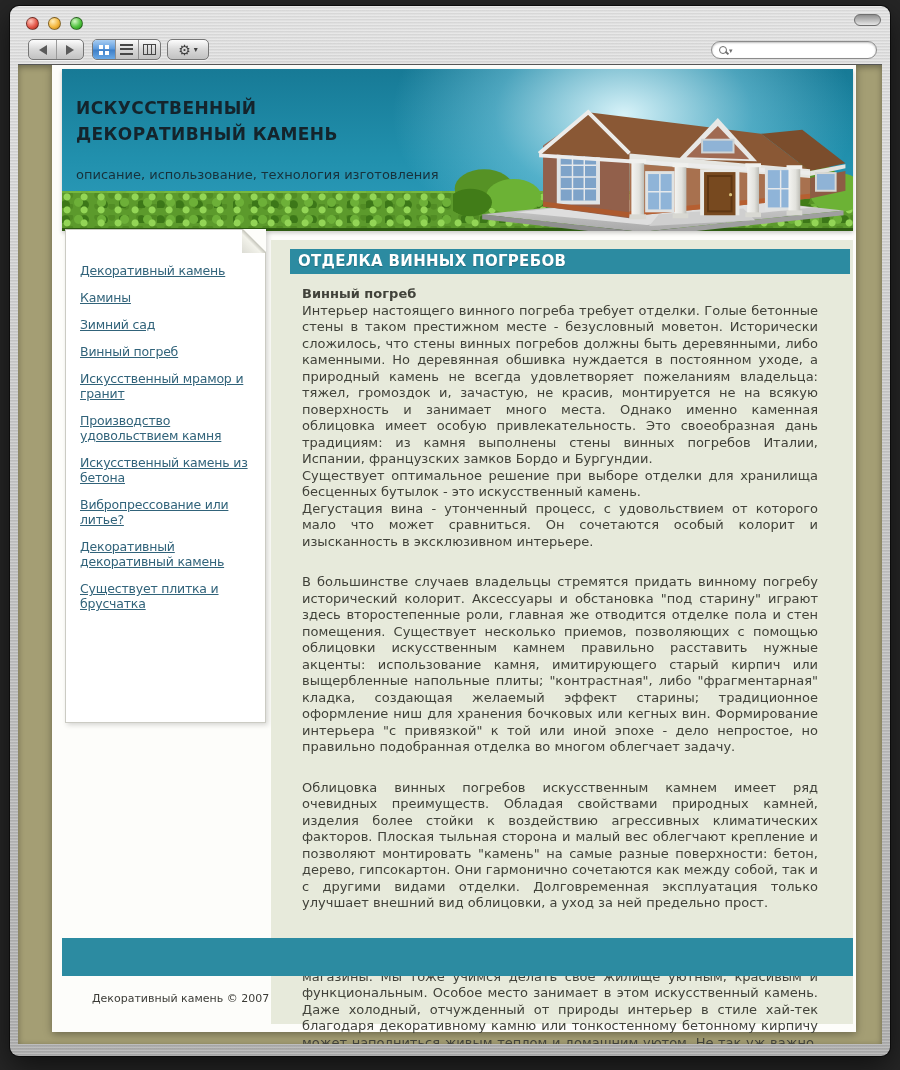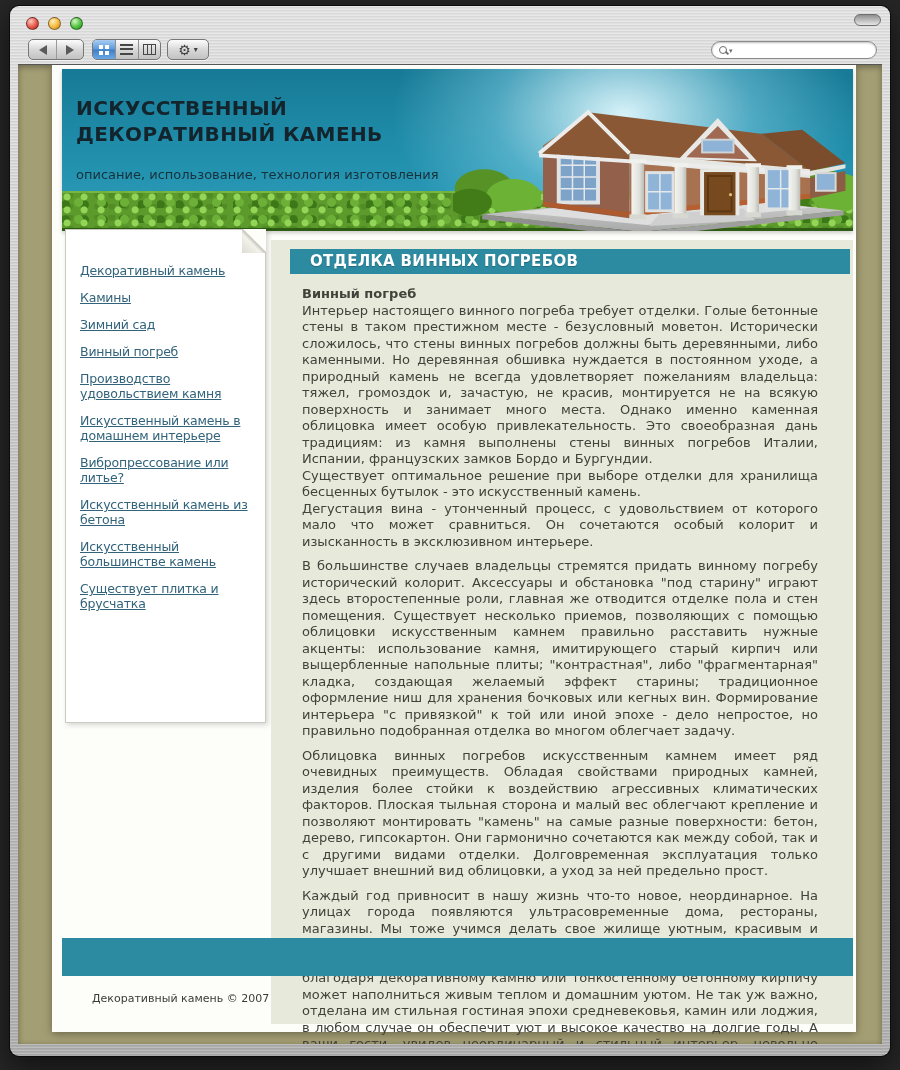--- a/index.html
+++ b/index.html
@@ -82,21 +82,21 @@
   
   .header-banner {
     position:absolute; left:10px; top:4px; width:791px; height:162px; overflow:hidden;
     background:
       radial-gradient(ellipse 340px 220px at 71% 28%, rgba(225,248,253,.95) 0%, rgba(140,212,233,.45) 38%, rgba(60,160,190,0) 68%),
       linear-gradient(180deg,#177a96 0%, #2190ad 55%, #2f9dbb 100%);
     box-shadow:0 2px 4px rgba(0,0,0,.2);
   }
   .site-title {
     position:absolute; left:14px; top:26px;
-    font-size:20px; font-weight:bold; color:#14242c; line-height:26px; letter-spacing:.4px;
+    font-size:17px; font-weight:bold; color:#14242c; line-height:26px; letter-spacing:.4px;
   }
   .site-subtitle { position:absolute; left:14px; top:98px; font-size:13px; color:#17313b; }
   .hedge {
     position:absolute; left:0; bottom:0; width:100%; height:40px;
     background-color:#5c9a2c;
     background-image:
       radial-gradient(circle at 30% 30%, #93d556 0 3px, rgba(0,0,0,0) 4px),
       radial-gradient(circle at 72% 55%, #6db038 0 4px, rgba(0,0,0,0) 5px),
       radial-gradient(circle at 18% 78%, #3c7718 0 4px, rgba(0,0,0,0) 5px),
       radial-gradient(circle at 55% 20%, #518c24 0 3px, rgba(0,0,0,0) 4px);
@@ -124,27 +124,27 @@
   }
 
   
   .main-col {
     position:absolute; left:219px; top:175px; width:582px; height:784px;
     background:#e7eadb;
   }
   .page-title-bar {
     position:absolute; left:19px; top:9px; width:560px; height:25px;
     background:#2c8ba1; color:#fff;
-    font-size:15px; font-weight:bold; line-height:25px; padding-left:20px;
+    font-size:15px; font-weight:bold; line-height:25px; padding-left:8px;
     letter-spacing:.3px; text-shadow:0 1px 1px rgba(0,0,0,.25);
   }
   .article { position:absolute; left:31px; top:46px; width:516px; color:#41423a; }
   .article p { font-size:13px; line-height:16.5px; text-align:justify; }
   .article-title { font-weight:bold; text-align:left !important; }
-  .para-group + .para-group { margin-top:8px; }
+  .para-group + .para-group { margin-top:24px; }
 
   
   .footer-bar { position:absolute; left:10px; top:873px; width:791px; height:38px; background:#2c8ba1; }
   .copyright { position:absolute; left:40px; top:927px; font-size:11px; color:#3b3b36; }
 </style>
 </head>
 <body>
 
 <div class="window">
 
@@ -283,25 +283,25 @@
         </div>
       </div>
 
       <div class="side-box">
         <span class="fold"></span>
         <nav class="side-menu">
           <a class="nav-link">Декоративный камень</a>
           <a class="nav-link">Камины</a>
           <a class="nav-link">Зимний сад</a>
           <a class="nav-link">Винный погреб</a>
+          <a class="nav-link">Искусственный мрамор и гранит</a>
           <a class="nav-link">Производство удовольствием камня</a>
-          <a class="nav-link">Искусственный камень в домашнем интерьере</a>
+          <a class="nav-link">Искусственный камень из бетона</a>
           <a class="nav-link">Вибропрессование или литье?</a>
-          <a class="nav-link">Искусственный камень из бетона</a>
-          <a class="nav-link">Искусственный большинстве камень</a>
+          <a class="nav-link">Декоративный декоративный камень</a>
           <a class="nav-link">Существует плитка и брусчатка</a>
         </nav>
       </div>
 
       <div class="main-col">
         <div class="page-title-bar">ОТДЕЛКА ВИННЫХ ПОГРЕБОВ</div>
         <div class="article">
           <div class="para-group">
             <p class="article-title">Винный погреб</p>
             <p>Интерьер настоящего винного погреба требует отделки. Голые бетонные стены в таком престижном месте - безусловный моветон. Исторически сложилось, что стены винных погребов должны быть деревянными, либо каменными. Но деревянная обшивка нуждается в постоянном уходе, а природный камень не всегда удовлетворяет пожеланиям владельца: тяжел, громоздок и, зачастую, не красив, монтируется не на всякую поверхность и занимает много места. Однако именно каменная облицовка имеет особую привлекательность. Это своеобразная дань традициям: из камня выполнены стены винных погребов Италии, Испании, французских замков Бордо и Бургундии.</p>

